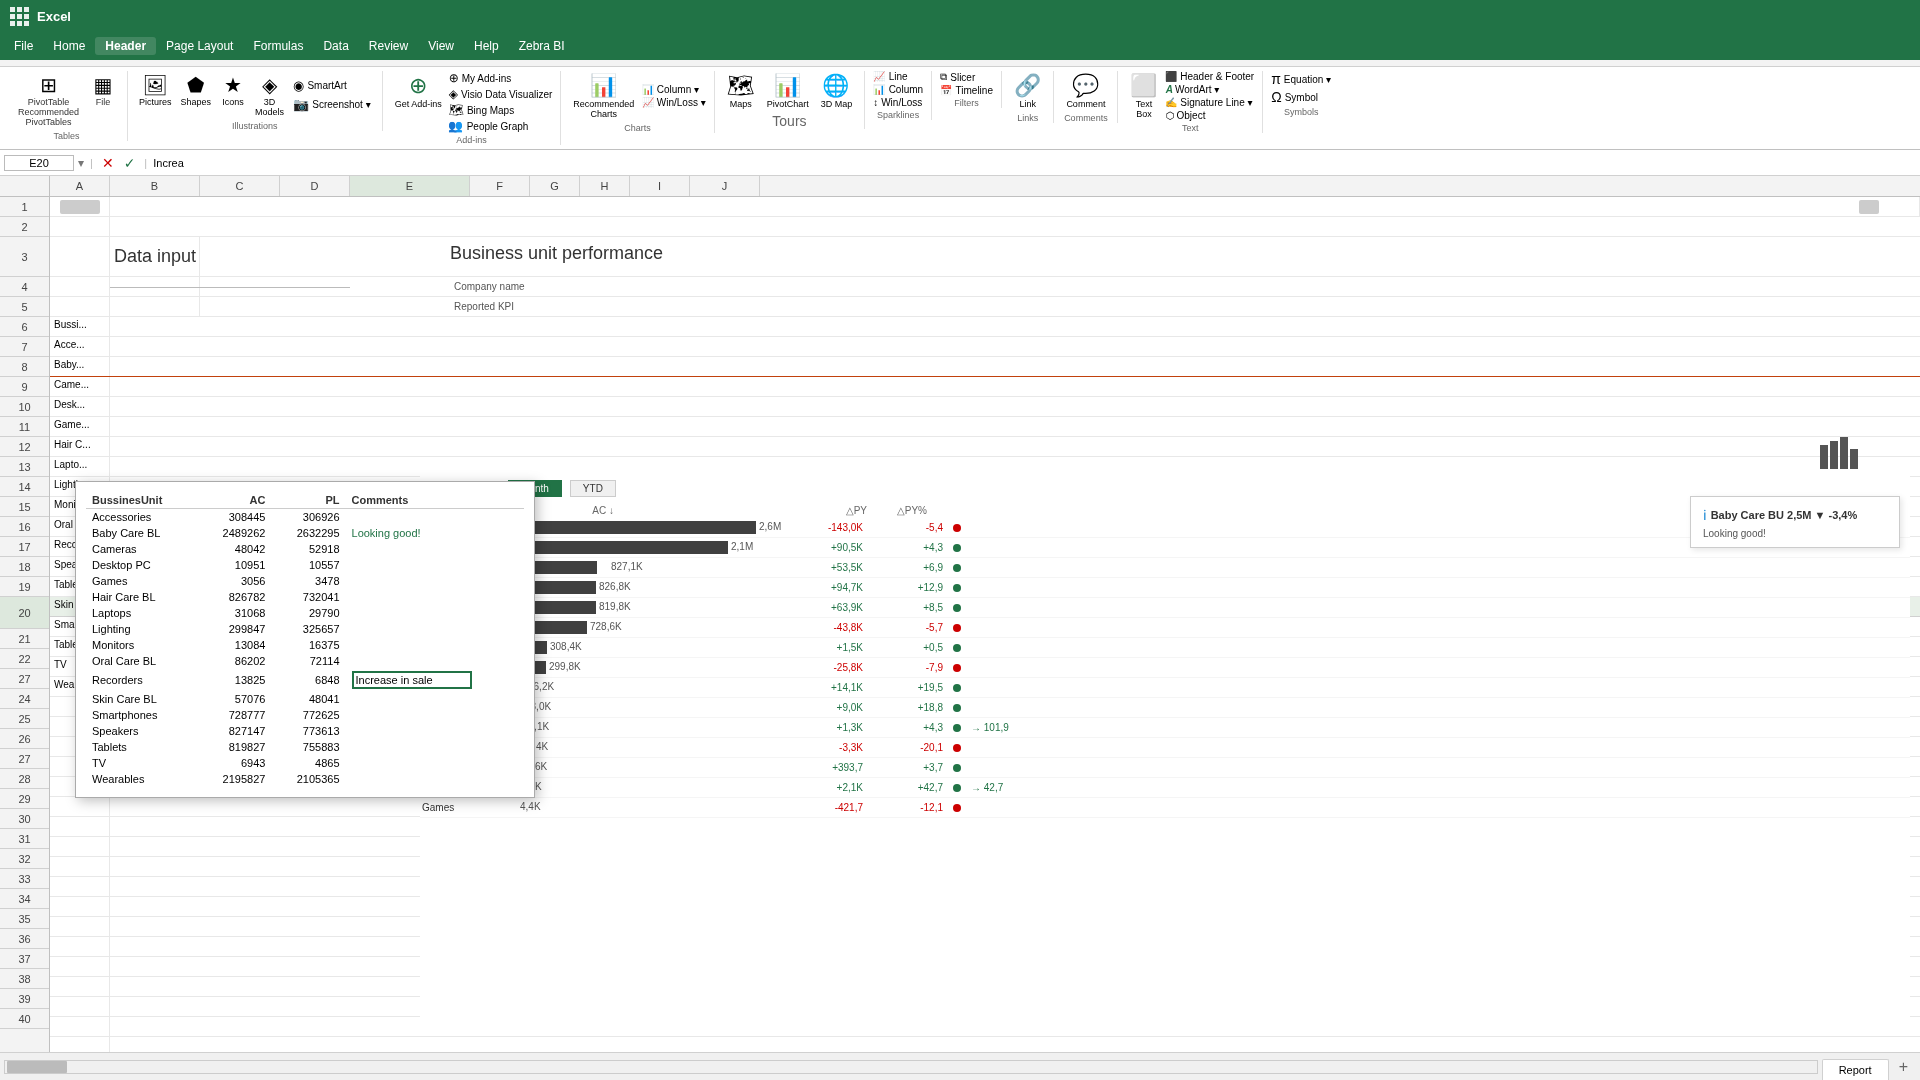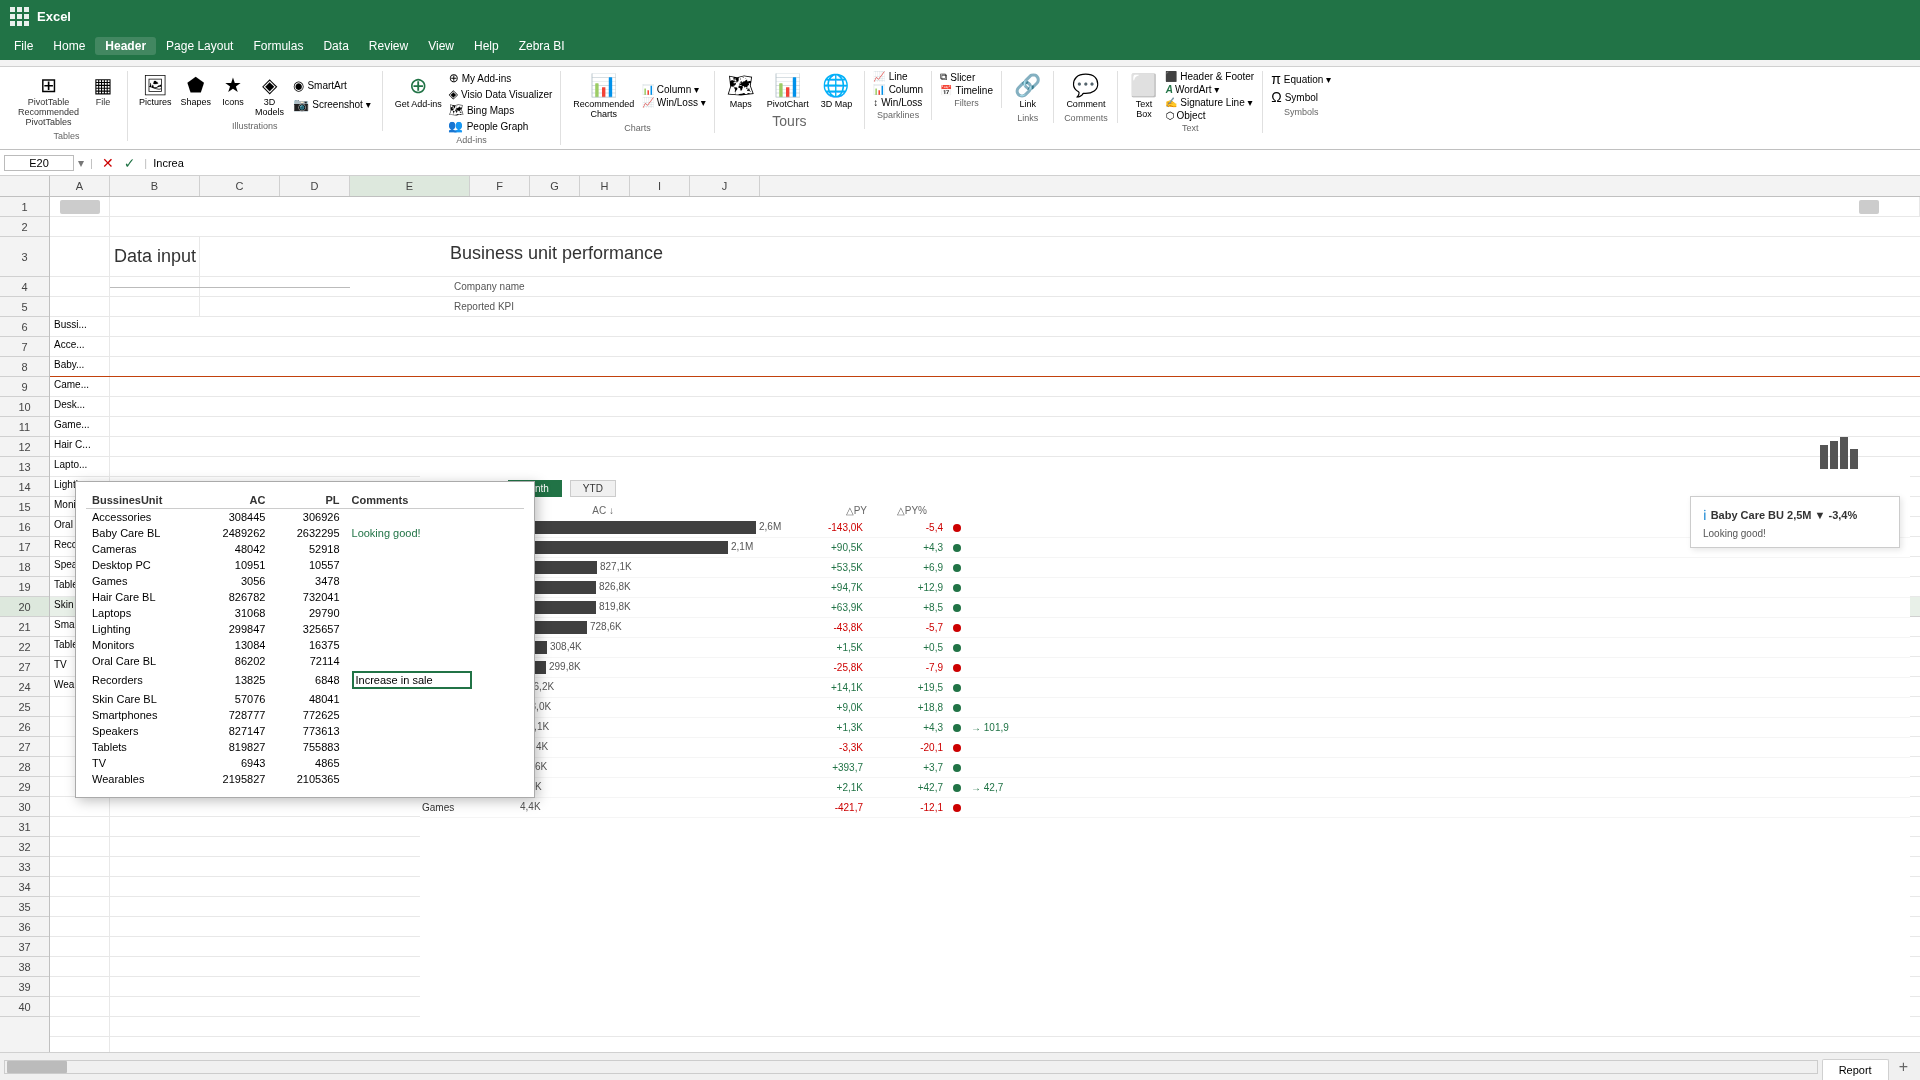--- a/index.html
+++ b/index.html
@@ -278,21 +278,21 @@
         <div style="height:20px;border-bottom:1px solid #d0d0d0;display:flex;align-items:center;justify-content:center;font-size:11px;color:#444;">10</div>
         <div style="height:20px;border-bottom:1px solid #d0d0d0;display:flex;align-items:center;justify-content:center;font-size:11px;color:#444;">11</div>
         <div style="height:20px;border-bottom:1px solid #d0d0d0;display:flex;align-items:center;justify-content:center;font-size:11px;color:#444;">12</div>
         <div style="height:20px;border-bottom:1px solid #d0d0d0;display:flex;align-items:center;justify-content:center;font-size:11px;color:#444;">13</div>
         <div style="height:20px;border-bottom:1px solid #d0d0d0;display:flex;align-items:center;justify-content:center;font-size:11px;color:#444;">14</div>
         <div style="height:20px;border-bottom:1px solid #d0d0d0;display:flex;align-items:center;justify-content:center;font-size:11px;color:#444;">15</div>
         <div style="height:20px;border-bottom:1px solid #d0d0d0;display:flex;align-items:center;justify-content:center;font-size:11px;color:#444;">16</div>
         <div style="height:20px;border-bottom:1px solid #d0d0d0;display:flex;align-items:center;justify-content:center;font-size:11px;color:#444;">17</div>
         <div style="height:20px;border-bottom:1px solid #d0d0d0;display:flex;align-items:center;justify-content:center;font-size:11px;color:#444;">18</div>
         <div style="height:20px;border-bottom:1px solid #d0d0d0;display:flex;align-items:center;justify-content:center;font-size:11px;color:#444;">19</div>
-        <div style="height:20px;border-bottom:1px solid #d0d0d0;display:flex;align-items:center;justify-content:center;font-size:11px;color:#444;background:#dde8dd;">20</div>
+        <div style="height:32px;border-bottom:1px solid #d0d0d0;display:flex;align-items:center;justify-content:center;font-size:11px;color:#444;background:#dde8dd;">20</div>
         <div style="height:20px;border-bottom:1px solid #d0d0d0;display:flex;align-items:center;justify-content:center;font-size:11px;color:#444;">21</div>
         <div style="height:20px;border-bottom:1px solid #d0d0d0;display:flex;align-items:center;justify-content:center;font-size:11px;color:#444;">22</div>
         <div style="height:20px;border-bottom:1px solid #d0d0d0;display:flex;align-items:center;justify-content:center;font-size:11px;color:#444;">27</div>
         <div style="height:20px;border-bottom:1px solid #d0d0d0;display:flex;align-items:center;justify-content:center;font-size:11px;color:#444;">24</div>
         <div style="height:20px;border-bottom:1px solid #d0d0d0;display:flex;align-items:center;justify-content:center;font-size:11px;color:#444;">25</div>
         <div style="height:20px;border-bottom:1px solid #d0d0d0;display:flex;align-items:center;justify-content:center;font-size:11px;color:#444;">26</div>
         <div style="height:20px;border-bottom:1px solid #d0d0d0;display:flex;align-items:center;justify-content:center;font-size:11px;color:#444;">27</div>
         <div style="height:20px;border-bottom:1px solid #d0d0d0;display:flex;align-items:center;justify-content:center;font-size:11px;color:#444;">28</div>
         <div style="height:20px;border-bottom:1px solid #d0d0d0;display:flex;align-items:center;justify-content:center;font-size:11px;color:#444;">29</div>
         <div style="height:20px;border-bottom:1px solid #d0d0d0;display:flex;align-items:center;justify-content:center;font-size:11px;color:#444;">30</div>
@@ -680,21 +680,21 @@
     <div style="display:flex;align-items:center;justify-content:center;">
       <span style="width:8px;height:8px;border-radius:50%;background:#217346;display:inline-block;"></span>
     </div>
     <div style="font-size:10px;color:#217346;"></div>
   </div>
           <div style="display: grid; grid-template-columns: 95px 280px 70px 80px 20px 80px; align-items: center; padding: 1px 2px; min-height: 20px; border-bottom: 1px solid rgb(245, 245, 245);">
     <div style="font-size:10px;color:#333;overflow:hidden;text-overflow:ellipsis;white-space:nowrap;">Speakers</div>
     <div style="position:relative;height:16px;">
       <div style="position:absolute;top:1px;left:0;height:13px;width:72px;background:#d0d0d0;opacity:0.7;"></div>
       <div style="position:absolute;top:1px;left:0;height:13px;width:80px;background:#404040;"></div>
-      <span style="position:absolute;left:83px;top:1px;font-size:10px;color:#555;white-space:nowrap;">827,1K</span>
+      <span style="position:absolute;left:94px;top:1px;font-size:10px;color:#555;white-space:nowrap;">827,1K</span>
     </div>
     <div style="text-align:right;font-size:10px;color:#217346;padding-right:4px;">+53,5K</div>
     <div style="text-align:right;font-size:10px;color:#217346;padding-right:4px;">+6,9</div>
     <div style="display:flex;align-items:center;justify-content:center;">
       <span style="width:8px;height:8px;border-radius:50%;background:#217346;display:inline-block;"></span>
     </div>
     <div style="font-size:10px;color:#217346;"></div>
   </div>
           <div style="display: grid; grid-template-columns: 95px 280px 70px 80px 20px 80px; align-items: center; padding: 1px 2px; min-height: 20px; border-bottom: 1px solid rgb(245, 245, 245);">
     <div style="font-size:10px;color:#333;overflow:hidden;text-overflow:ellipsis;white-space:nowrap;">Hair Care BL</div>

